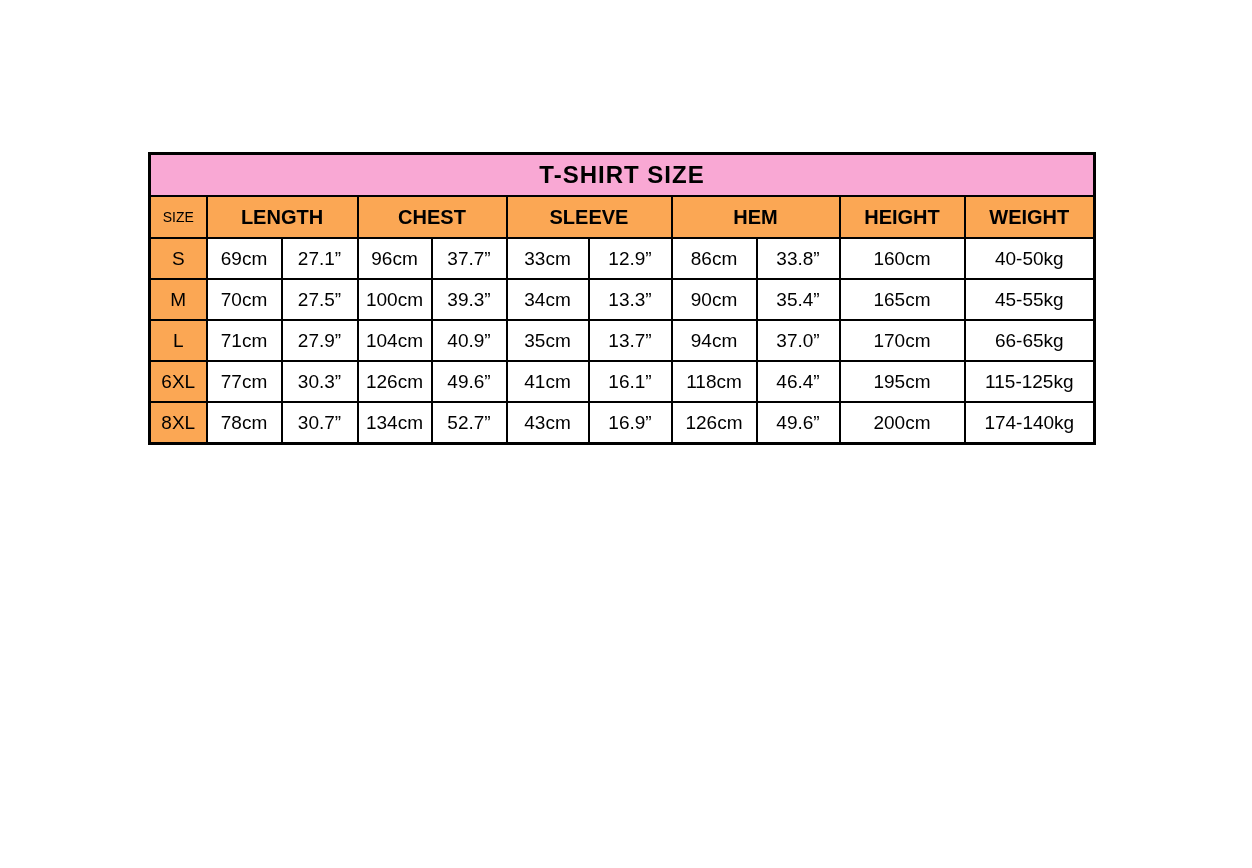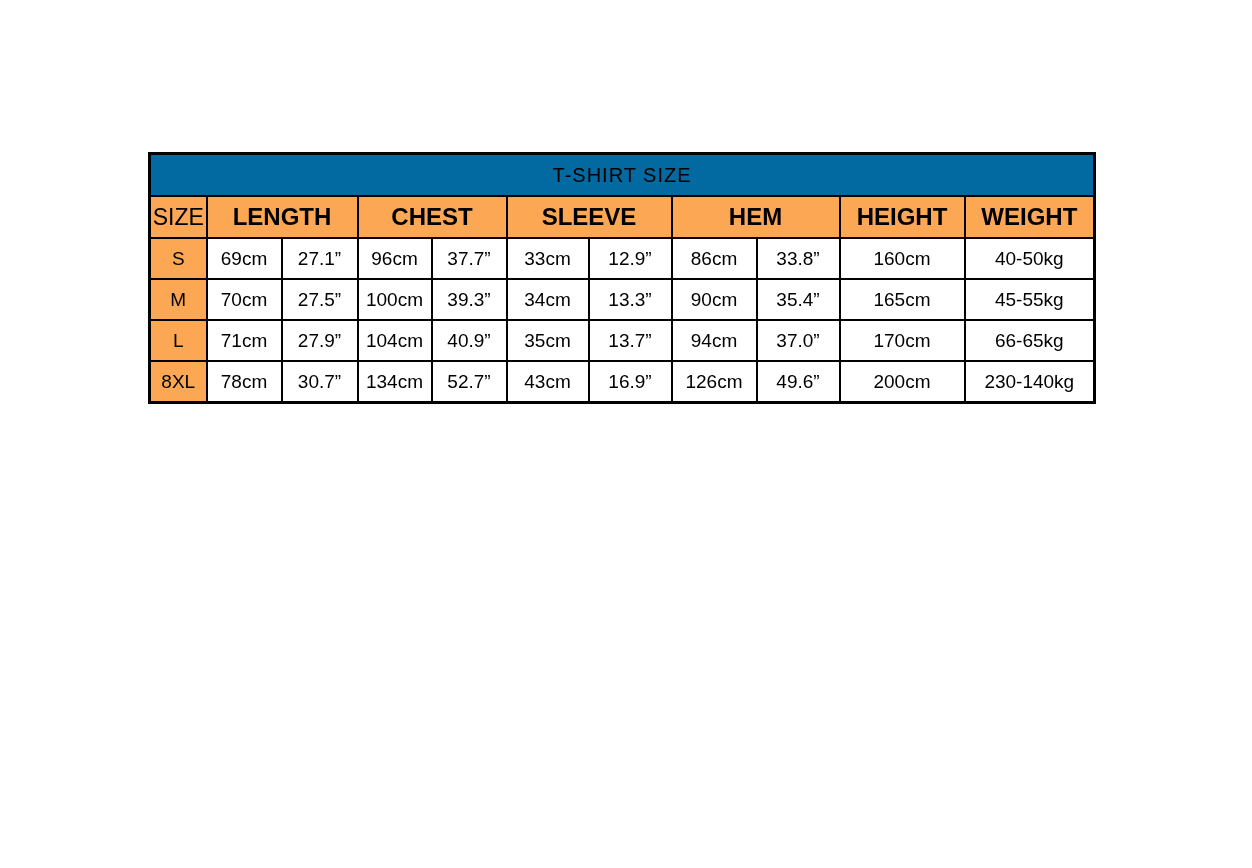--- a/index.html
+++ b/index.html
@@ -29,34 +29,34 @@
     border: 2px solid #000000;
     text-align: center;
     vertical-align: middle;
     padding: 0;
     color: #000000;
     overflow: hidden;
     white-space: nowrap;
   }
   .title-cell {
     height: 40px;
-    background: #0369a1;
-    font-size: 20px;
-    font-weight: normal;
+    background: #f9a8d4;
+    font-size: 24px;
+    font-weight: bold;
     letter-spacing: 1px;
   }
   .header-row th {
     height: 40px;
     background: #FBA754;
-    font-size: 24px;
+    font-size: 20px;
     font-weight: bold;
   }
   .header-row th.size-header {
     font-weight: normal;
-    font-size: 23px;
+    font-size: 14px;
   }
   .data-row td {
     height: 39px;
     background: #ffffff;
     font-size: 19px;
     font-weight: normal;
   }
   .data-row td.size-cell {
     background: #FBA754;
   }
@@ -125,27 +125,40 @@
         <td>104cm</td>
         <td>40.9”</td>
         <td>35cm</td>
         <td>13.7”</td>
         <td>94cm</td>
         <td>37.0”</td>
         <td>170cm</td>
         <td>66-65kg</td>
       </tr>
       <tr class="data-row">
+        <td class="size-cell">6XL</td>
+        <td>77cm</td>
+        <td>30.3”</td>
+        <td>126cm</td>
+        <td>49.6”</td>
+        <td>41cm</td>
+        <td>16.1”</td>
+        <td>118cm</td>
+        <td>46.4”</td>
+        <td>195cm</td>
+        <td>115-125kg</td>
+      </tr>
+      <tr class="data-row">
         <td class="size-cell">8XL</td>
         <td>78cm</td>
         <td>30.7”</td>
         <td>134cm</td>
         <td>52.7”</td>
         <td>43cm</td>
         <td>16.9”</td>
         <td>126cm</td>
         <td>49.6”</td>
         <td>200cm</td>
-        <td>230-140kg</td>
+        <td>174-140kg</td>
       </tr>
     </tbody>
   </table>
 </div>
 
 </body></html>

